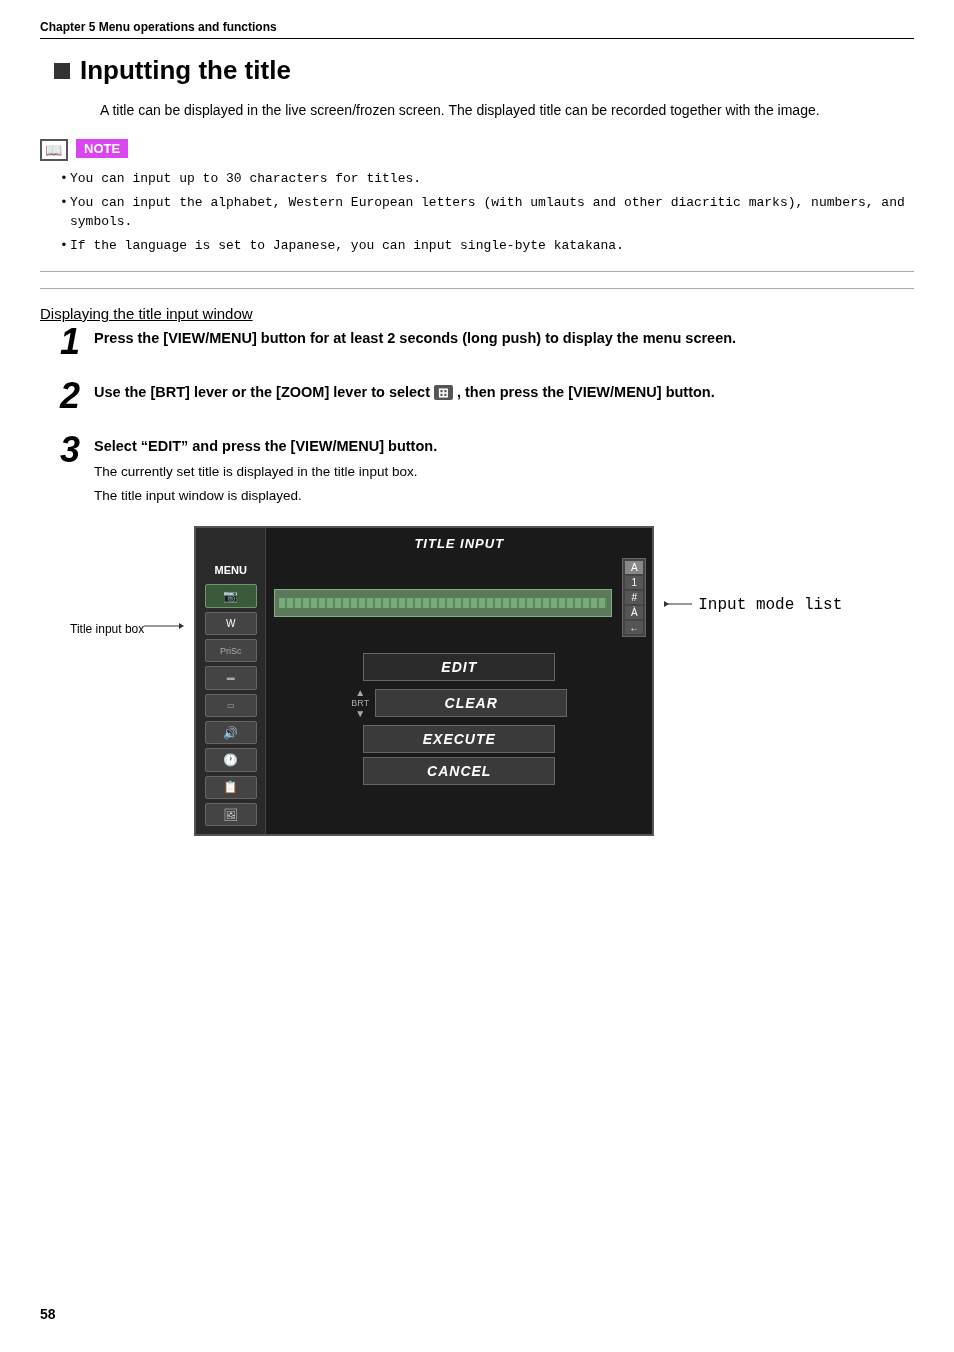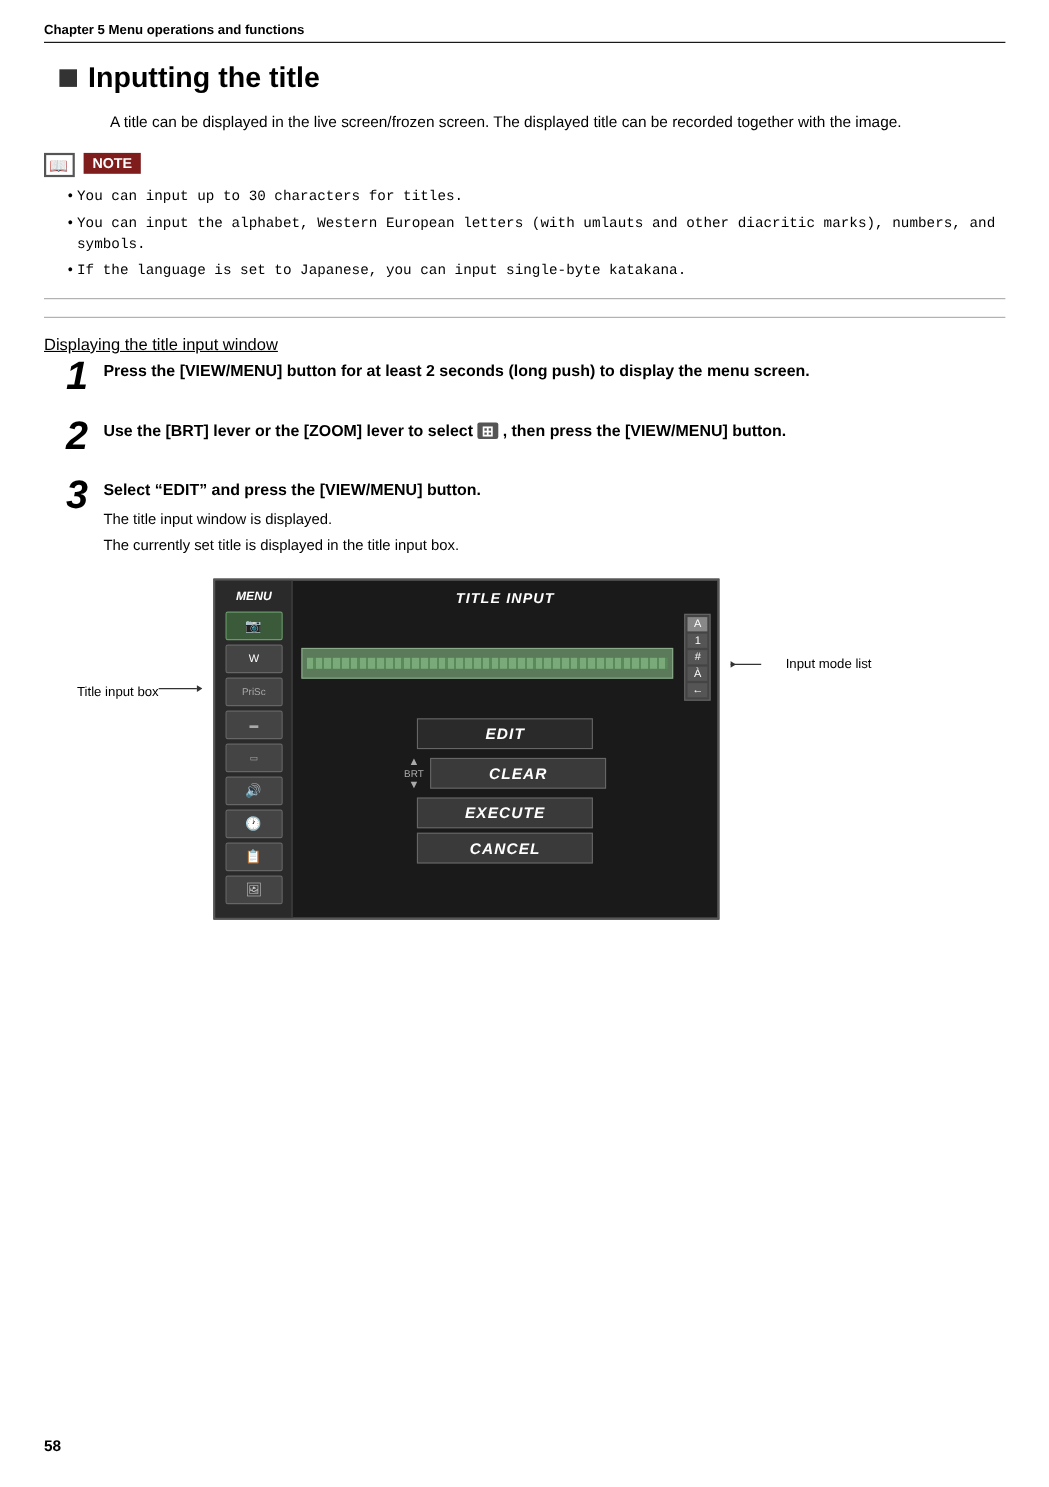--- a/index.html
+++ b/index.html
@@ -59,21 +59,21 @@
       border: 2px solid #555;
       display: flex;
       align-items: center;
       justify-content: center;
       font-size: 14px;
       flex-shrink: 0;
       margin-top: 2px;
     }
 
     .note-label {
-      background: #7f1d1d;
+      background: #d946ef;
       color: #fff;
       font-weight: bold;
       font-size: 13px;
       padding: 2px 8px;
       margin-top: 2px;
     }
 
     .note-section {
       border-bottom: 1px solid #aaa;
       padding-bottom: 12px;
@@ -174,23 +174,23 @@
       display: flex;
       flex-direction: column;
       align-items: center;
       padding: 8px 4px;
       gap: 4px;
     }
 
     .menu-title-text {
       color: #fff;
       font-size: 11px;
-      font-style: italic;
       font-weight: bold;
       margin-bottom: 4px;
+      margin-top: 28px;
     }
 
     .menu-item {
       width: 52px;
       height: 26px;
       background: #444;
       border: 1px solid #666;
       border-radius: 2px;
       display: flex;
       align-items: center;
@@ -293,21 +293,21 @@
     }
 
     .screen-btn {
       background: #3a3a3a;
       border: 1px solid #666;
       color: #fff;
       font-size: 14px;
       font-style: italic;
       font-weight: bold;
       padding: 5px 40px;
-      width: 160px;
+      width: 192px;
       text-align: center;
       letter-spacing: 1px;
     }
 
     .screen-btn.edit-btn {
       background: #2a2a2a;
     }
 
     .brt-label {
       display: flex;
@@ -318,26 +318,27 @@
 
     .brt-arrows {
       display: flex;
       flex-direction: column;
       align-items: center;
       font-size: 10px;
       color: #aaa;
     }
 
     .diagram-label-right {
-      font-size: 12px;
+      font-size: 16px;
       padding-top: 70px;
       white-space: nowrap;
       display: flex;
       align-items: flex-start;
-      gap: 20px;
+      gap: 4px;
+      font-family: Liberation Mono, monospace;
     }
 
     .left-label-container {
       display: flex;
       flex-direction: row;
       align-items: flex-end;
       padding-top: 88px;
       font-size: 12px;
     }
 
@@ -398,22 +399,22 @@
     <span>Use the [BRT] lever or the [ZOOM] lever to select</span>
     <span style="font-size:13px; background:#555; color:#fff; padding:0 4px; font-weight:bold; font-style:normal; border-radius:2px;">⊞</span>
     <span>, then press the [VIEW/MENU] button.</span>
   </div>
 </div>
 
 <div class="step">
   <div class="step-number"><span>3</span></div>
   <div class="step-text">
     <span>Select “EDIT” and press the [VIEW/MENU] button.</span>
+    <div class="step-sub"><span>The currently set title is displayed in the title input box.</span></div>
     <div class="step-sub"><span>The title input window is displayed.</span></div>
-    <div class="step-sub"><span>The currently set title is displayed in the title input box.</span></div>
   </div>
 </div>
 
 <div class="diagram-container">
 
   <div class="left-label-container">
     <span style="font-size:12px; white-space:nowrap;">Title input box</span>
     <svg width="40" height="20" style="display:block; margin-top:2px;">
       <line x1="35" y1="10" x2="0" y2="10" stroke="#333" stroke-width="1"></line>
       <polygon points="35,7 40,10 35,13" fill="#333"></polygon>

